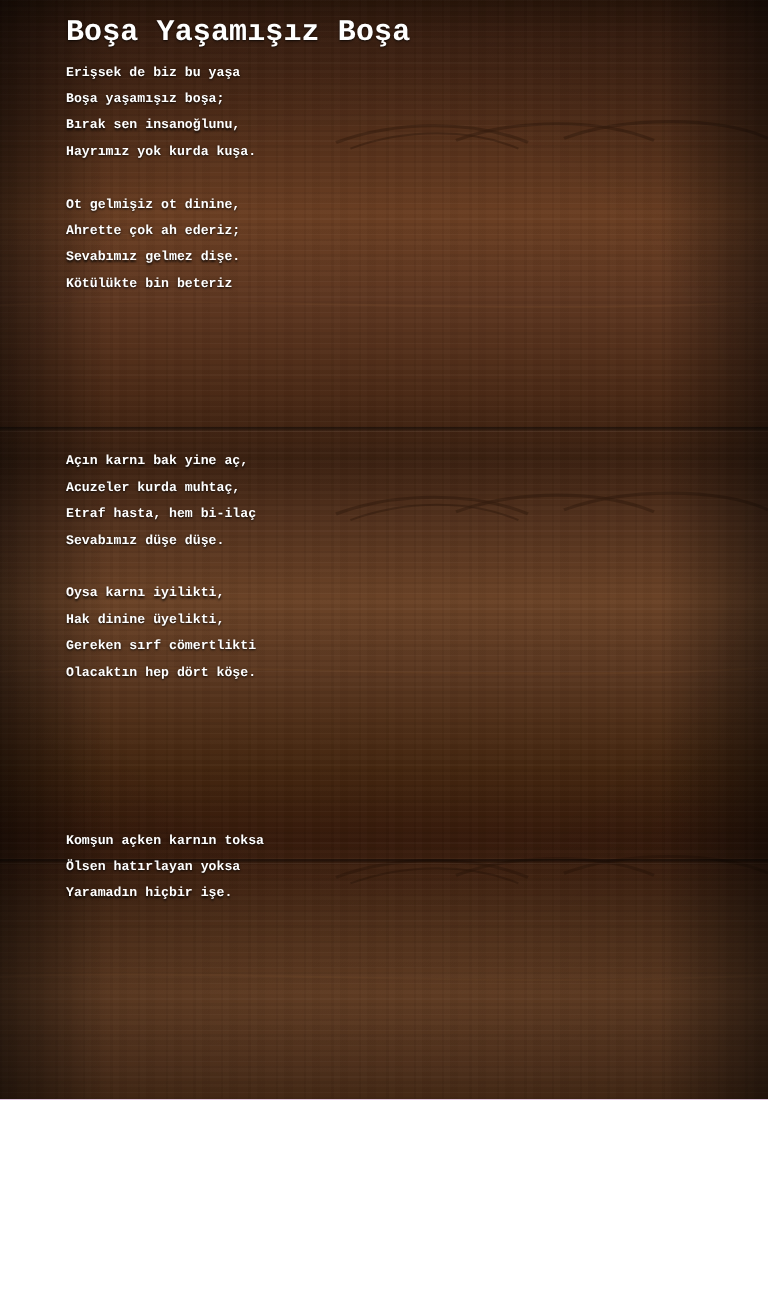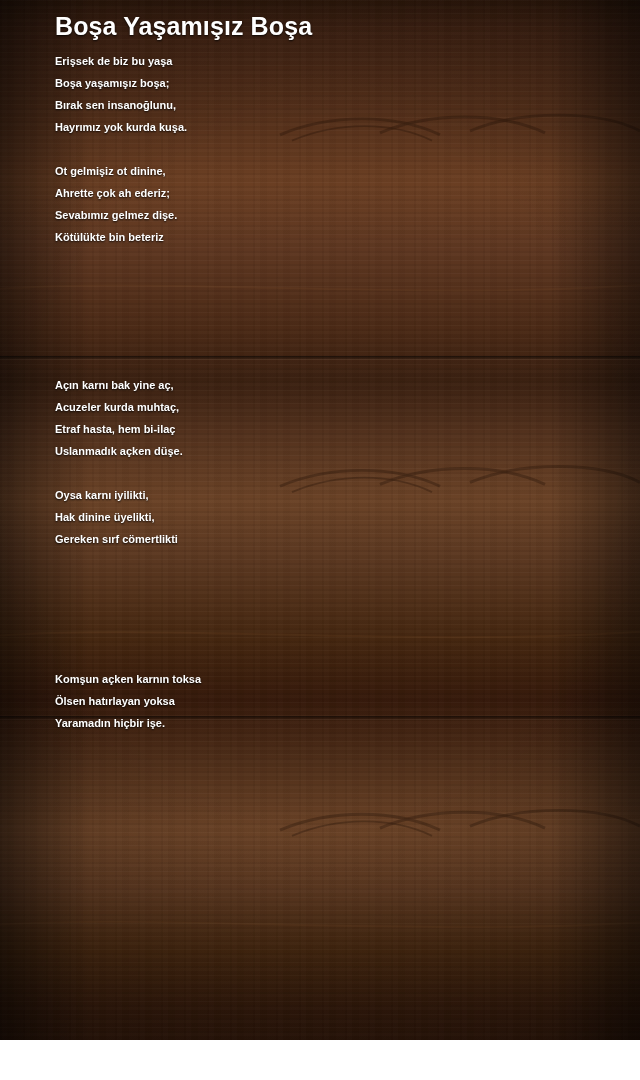--- a/index.html
+++ b/index.html
@@ -9,24 +9,25 @@
   body {
     width: 640px;
     height: 1080px;
     overflow: hidden;
     font-family: "Liberation Sans", sans-serif;
   }
 
   .poem-card {
     position: relative;
     width: 640px;
-    height: 1040px;
+    height: 916px;
     box-sizing: border-box;
     background-color: #a21caf;
     overflow: hidden;
+    font-family: Liberation Mono, monospace;
   }
 
   
   .wood-base {
     position: absolute;
     inset: 0;
     background:
       linear-gradient(to bottom,
         #2b1609 0px, #3c2011 28px,
         #55301a 120px, #6a3e22 180px,
@@ -200,27 +201,28 @@
         <div class="line">Sevabımız gelmez dişe.</div>
         <div class="line">Kötülükte bin beteriz</div>
       </div>
 
       <div class="gap-lg"></div>
 
       <div class="stanza">
         <div class="line">Açın karnı bak yine aç,</div>
         <div class="line">Acuzeler kurda muhtaç,</div>
         <div class="line">Etraf hasta, hem bi-ilaç</div>
-        <div class="line">Uslanmadık açken düşe.</div>
+        <div class="line">Sevabımız düşe düşe.</div>
       </div>
 
       <div class="stanza">
         <div class="line">Oysa karnı iyilikti,</div>
         <div class="line">Hak dinine üyelikti,</div>
         <div class="line">Gereken sırf cömertlikti</div>
+        <div class="line">Olacaktın hep dört köşe.</div>
       </div>
 
       <div class="gap-md"></div>
 
       <div class="stanza">
         <div class="line">Komşun açken karnın toksa</div>
         <div class="line">Ölsen hatırlayan yoksa</div>
         <div class="line">Yaramadın hiçbir işe.</div>
       </div>
 

